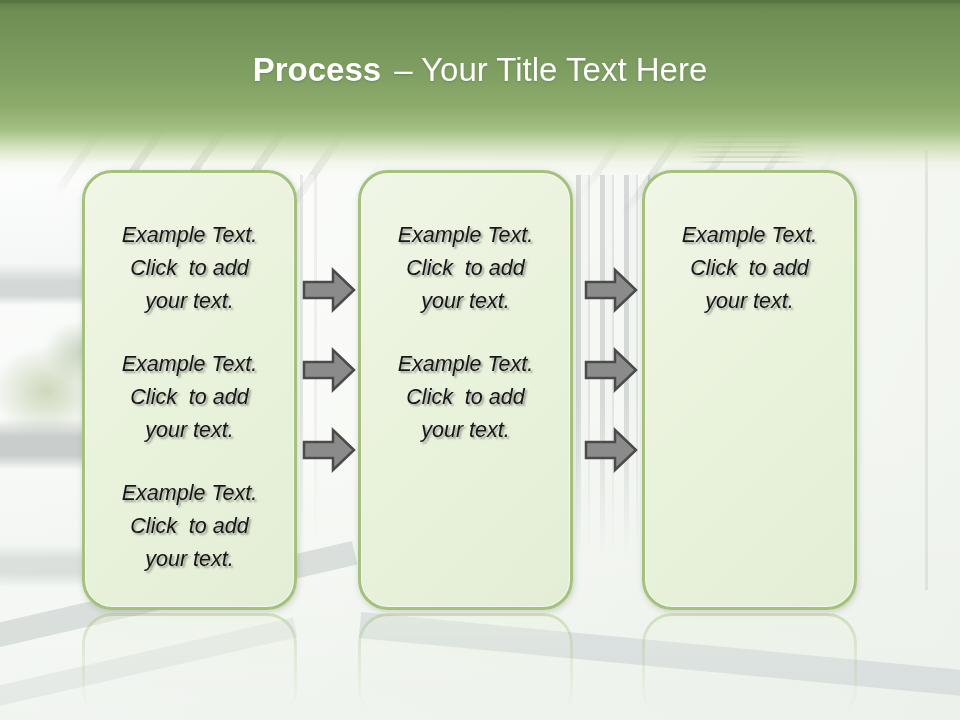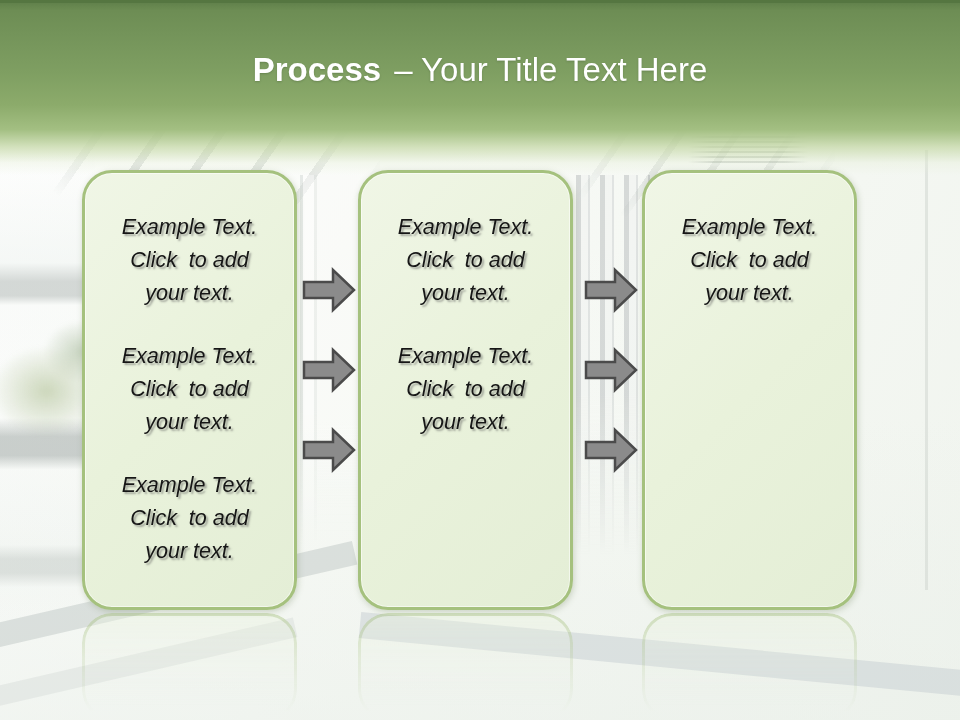--- a/index.html
+++ b/index.html
@@ -118,21 +118,21 @@
     position:absolute; top:170px; width:215px; height:440px; box-sizing:border-box;
     border:3px solid #a5c17e; border-radius:30px;
     background:linear-gradient(135deg, #f0f6e6 0%, #e9f2db 50%, #e4eed6 100%);
     box-shadow:1px 2px 6px rgba(110,130,90,0.30), inset 0 0 0 1px rgba(255,255,255,0.55);
     padding-top:38px;
   }
   .pbox-1{left:82px;}
   .pbox-2{left:358px;}
   .pbox-3{left:642px;}
   .pbox p{
-    margin:0 6px 30px; text-align:center; white-space:pre-wrap;
+    margin:8px 6px 30px; text-align:center; white-space:pre-wrap;
     font-style:italic; font-size:21.5px; line-height:33px; color:#161616;
     text-shadow:2px 2px 2px rgba(85,85,85,0.50);
   }
   
   .pbox-reflection{
     position:absolute; top:613px; width:215px; height:107px; box-sizing:border-box;
     border:3px solid rgba(164,192,125,0.85); border-radius:30px;
     background:linear-gradient(180deg, rgba(233,242,221,0.85), rgba(238,244,232,0.25));
     -webkit-mask-image:linear-gradient(180deg, rgba(0,0,0,0.50) 0%, rgba(0,0,0,0.22) 45%, rgba(0,0,0,0) 92%);
     mask-image:linear-gradient(180deg, rgba(0,0,0,0.50) 0%, rgba(0,0,0,0.22) 45%, rgba(0,0,0,0) 92%);

